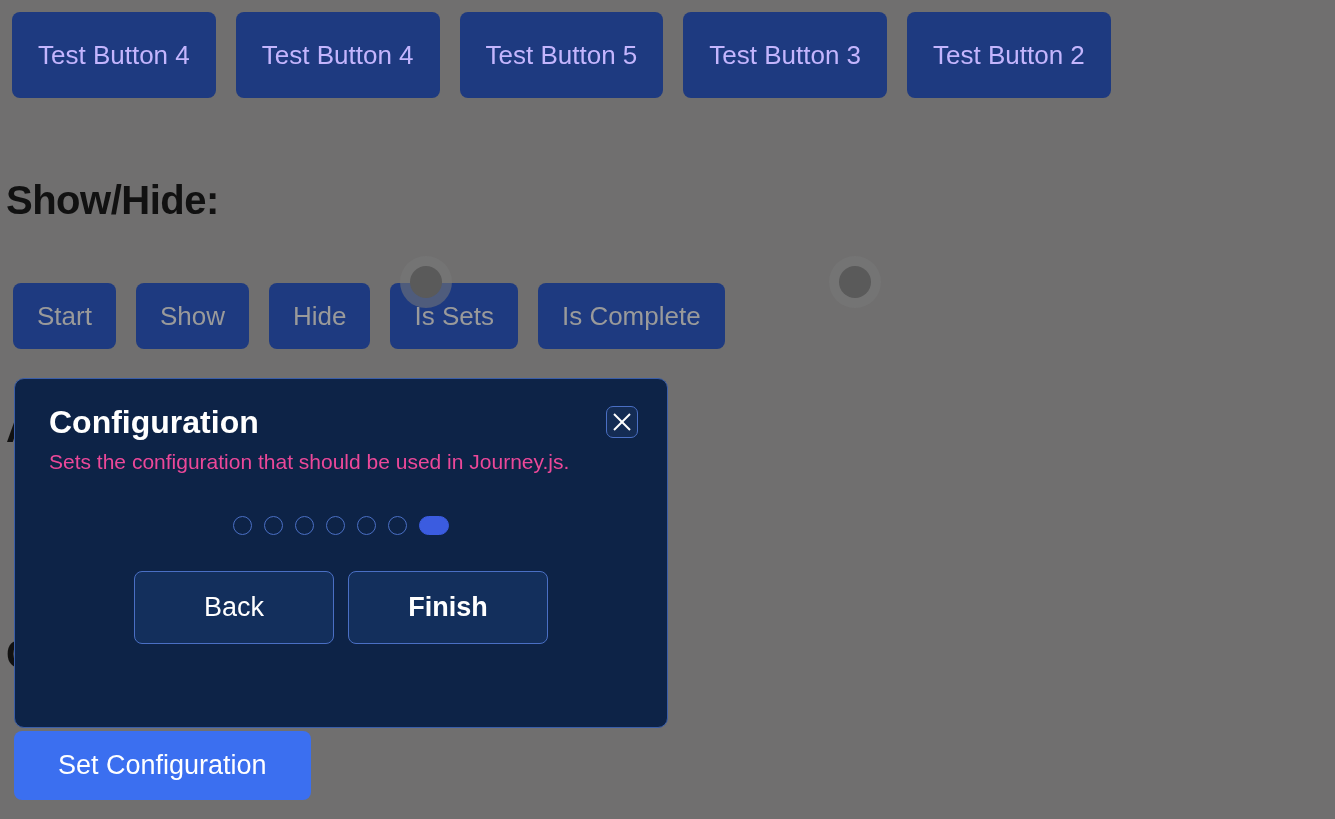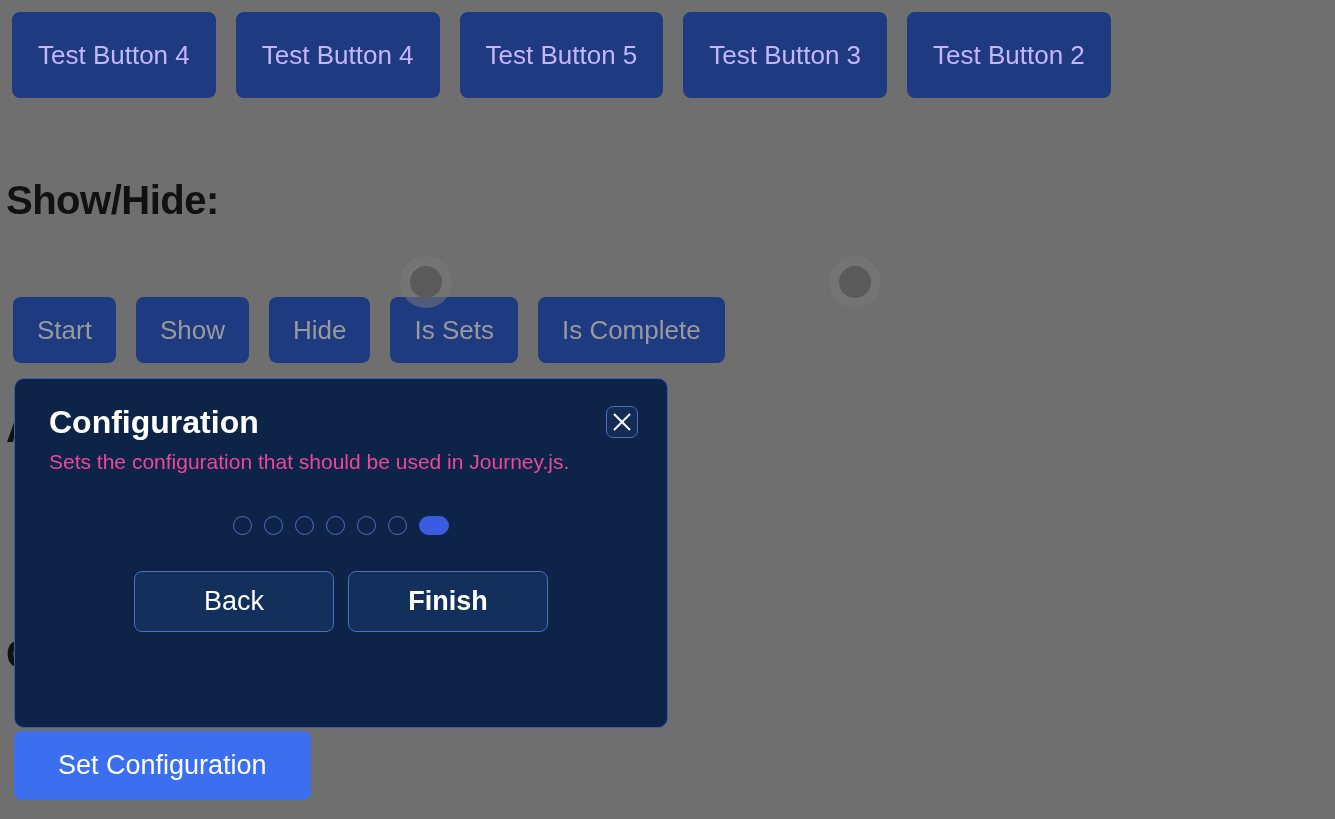--- a/index.html
+++ b/index.html
@@ -45,21 +45,21 @@
     left: 6px;
     font-size: 40px;
     font-weight: bold;
     color: #111111;
     letter-spacing: -0.5px;
   }
 
   
   .control-row {
     position: absolute;
-    top: 297px;
+    top: 283px;
     left: 13px;
     display: flex;
     gap: 20px;
     align-items: flex-start;
   }
   .ctrl-btn {
     background: #1e3a80;
     color: #9a9a9a;
     border: none;
     border-radius: 8px;
@@ -181,21 +181,21 @@
     margin-top: 36px;
   }
   .modal-btn {
     background: #132f5c;
     border: 1px solid #4a6fc4;
     border-radius: 8px;
     color: #ffffff;
     font-family: "Liberation Sans", sans-serif;
     font-size: 27px;
     line-height: 1;
-    padding: 16px 0;
+    padding: 22px 0;
     width: 200px;
     cursor: pointer;
   }
   .modal-btn.primary { font-weight: bold; }
 
   
   .set-config-btn {
     position: absolute;
     left: 14px;
     top: 731px;

